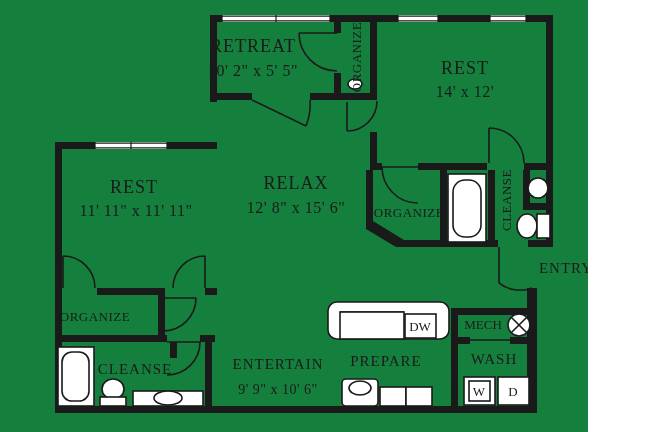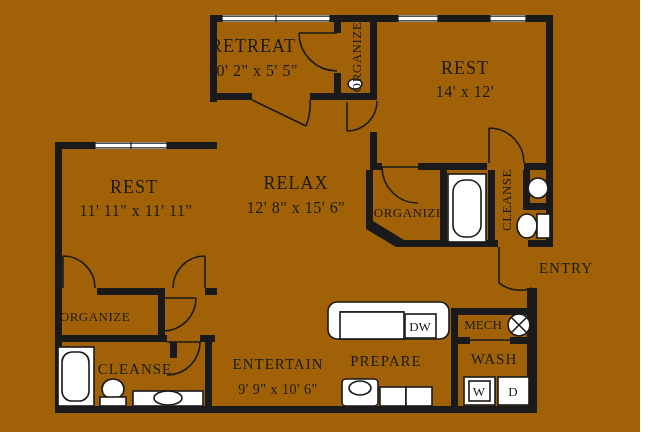--- a/index.html
+++ b/index.html
@@ -1,16 +1,16 @@
 <!DOCTYPE html>
 <html><head>
 <meta charset="utf-8">
 <style>
   html,body{margin:0;padding:0;background:#ffffff;}
-  .stage{position:relative;width:640px;height:432px;background:#a16207;overflow:hidden;
+  .stage{position:relative;width:588px;height:432px;background:#15803d;overflow:hidden;
          font-family:"Liberation Serif", serif;}
   svg{position:absolute;left:0;top:0;}
   text{fill:#1a1a1a;font-family:"Liberation Serif", serif;}
   .room-name{font-size:18px;letter-spacing:1px;}
   .room-dims{font-size:16px;letter-spacing:0.5px;}
   .small-label{font-size:13px;letter-spacing:0.5px;}
   .mid-label{font-size:15px;letter-spacing:1px;}
   .tiny-label{font-size:13px;}
 </style>
 </head>

